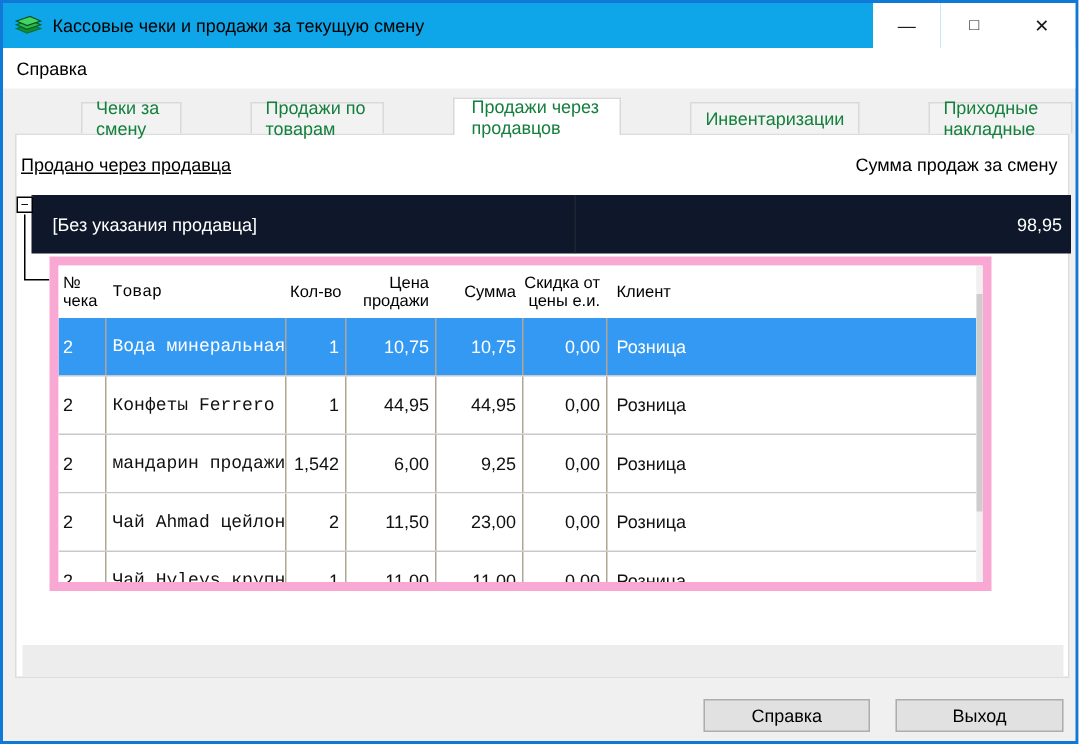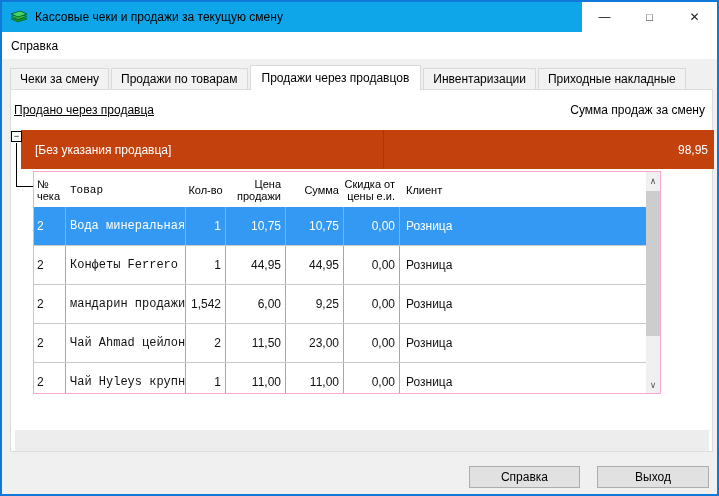--- a/index.html
+++ b/index.html
@@ -15,41 +15,41 @@
   .win-controls{ display:flex; height:30px; }
   .win-btn{ width:45px; height:30px; display:flex; align-items:center; justify-content:center;
             font-size:12px; color:#1a1a1a; background:#fff; border:none; cursor:default; }
   .win-btn.max span{ font-size:11px; }
   
   .menubar{ height:27px; background:#ffffff; display:flex; align-items:center; }
   .menu-item{ font-size:12px; color:#000; padding:3px 7px; margin-left:2px; }
   
   .tabstrip{ position:absolute; left:8px; top:63px; display:flex; align-items:flex-start; z-index:3; }
   .tab{ height:21px; margin-top:3px; margin-right:2px; padding:0 9px; display:flex; align-items:center;
-        font-size:12px; color:#000000; background:#f2f2f2; border:1px solid #d9d9d9; border-bottom:none; }
+        font-size:12px; color:#15803d; background:#f2f2f2; border:1px solid #d9d9d9; border-bottom:none;margin-left:44px; }
   .tab.active{ height:25px; margin-top:0; padding:0 11px; background:#ffffff; position:relative; z-index:4; }
   
   .tabpage{ position:absolute; left:8px; top:87px; width:703px; height:363px;
             background:#ffffff; border:1px solid #dcdcdc; z-index:1; }
   .outer-header-left{ position:absolute; left:3px; top:13px; font-size:12px; color:#000;text-decoration:underline; }
   .outer-header-right{ position:absolute; right:7px; top:13px; font-size:12px; color:#000; }
   
   .expand-box{ position:absolute; left:0px; top:41px; width:11px; height:11px; background:#fff;
                border:1px solid #000; font-size:9px; line-height:8px; text-align:center; color:#000; z-index:2;}
   .tree-vline{ position:absolute; left:5px; top:53px; width:1px; height:43px; background:#000; }
   .tree-hline{ position:absolute; left:5px; top:96px; width:17px; height:1px; background:#000; }
   
-  .group-row{ position:absolute; left:10px; top:40px; width:693px; height:39px; background:#c2410c;
+  .group-row{ position:absolute; left:10px; top:40px; width:693px; height:39px; background:#0f172a;
               color:#fff; display:flex; align-items:center; }
   .group-label{ font-size:12px; padding-left:14px; flex:0 0 auto; }
   .group-div{ position:absolute; left:362px; top:0; width:1px; height:39px; background:rgba(60,60,60,.35); }
   .group-sum{ margin-left:auto; padding-right:6px; font-size:12px; }
   
   .dtable{ position:absolute; left:22px; top:81px; width:628px; height:223px;
-           border:1px solid #f9a8d4; background:#fff; overflow:hidden; display:flex; }
+           border:6px solid #f9a8d4; background:#fff; overflow:hidden; display:flex; }
   .dcols{ width:612px; flex:0 0 auto; display:flex; flex-direction:column; overflow:hidden; }
   .dhead{ display:flex; height:35px; flex:0 0 auto; background:#fff; }
   .dhead .cell{ font-size:11px; color:#000; display:flex; align-items:center; border-right:1px solid transparent; line-height:12px;}
   .drow{ display:flex; height:39px; flex:0 0 auto; border-bottom:1px solid #c9c9c9; background:#fff; }
   .drow .cell{ font-size:12px; color:#111; display:flex; align-items:center;
                border-right:1px solid #b3a593; overflow:hidden; white-space:nowrap; }
   .drow.selected{ background:#3399f3; }
   .drow.selected .cell{ color:#fff; }
   .cell.c0{ width:32px; padding-left:3px; }
   .cell.c1{ width:120px; padding-left:4px;font-family:Liberation Mono, monospace; }

